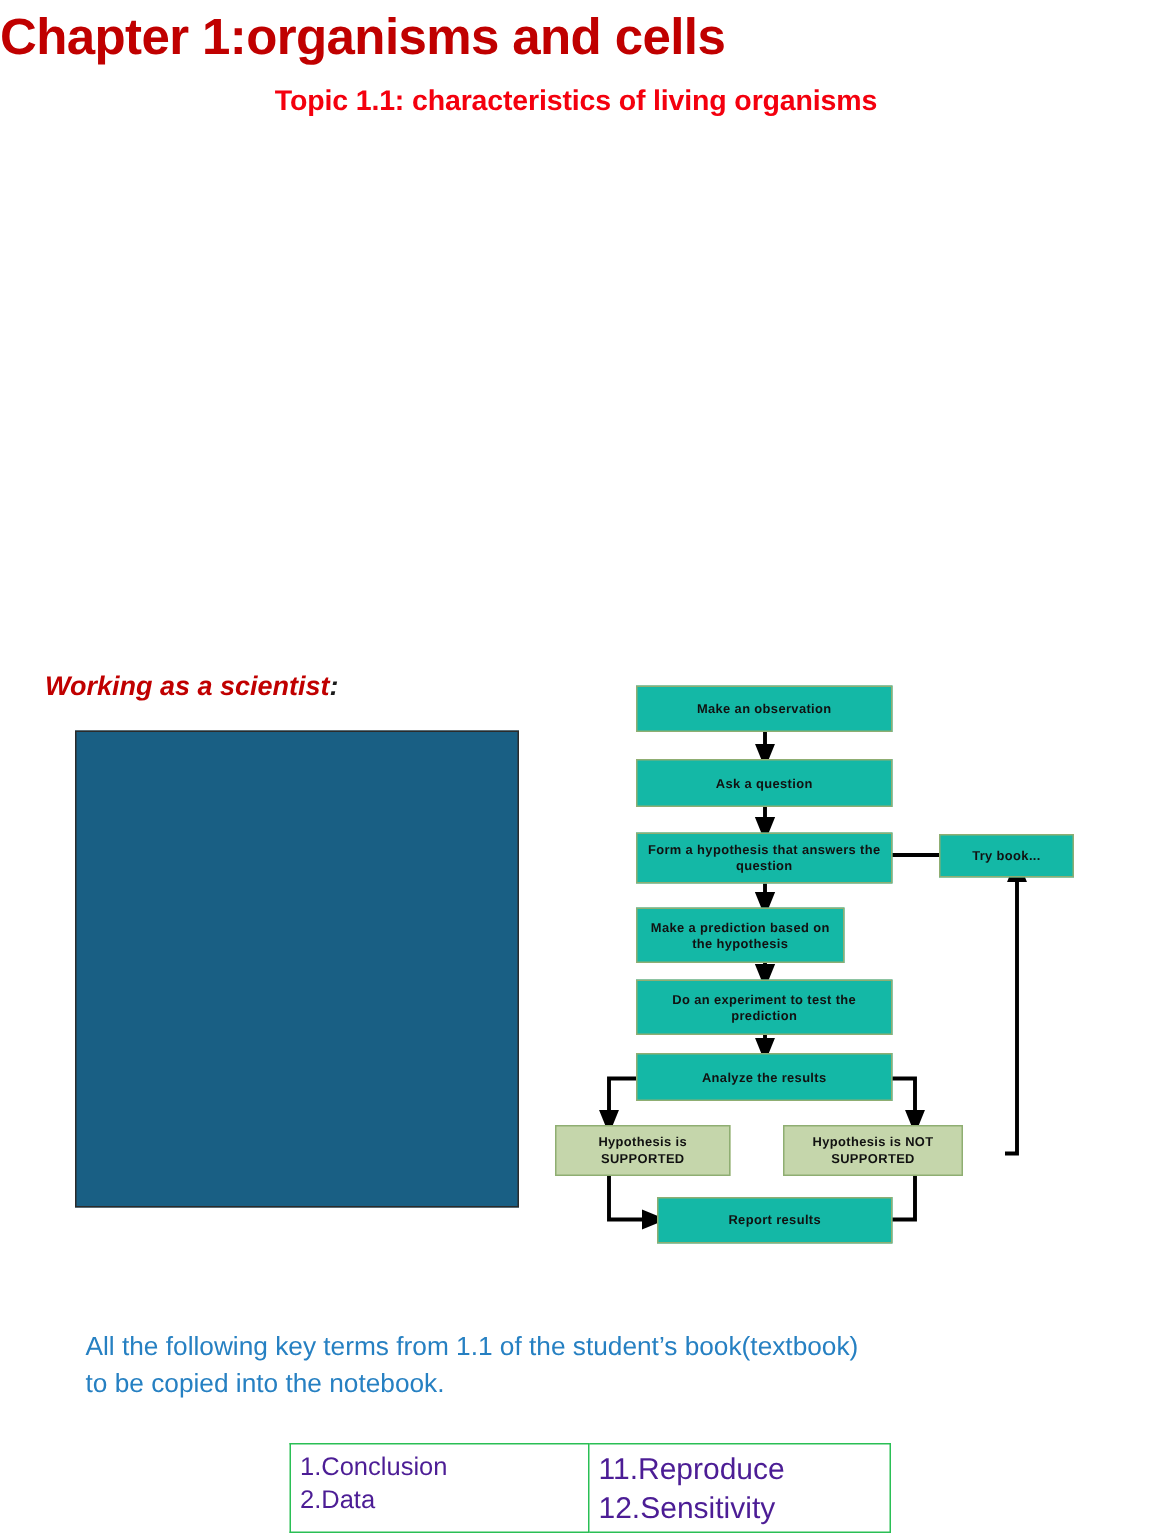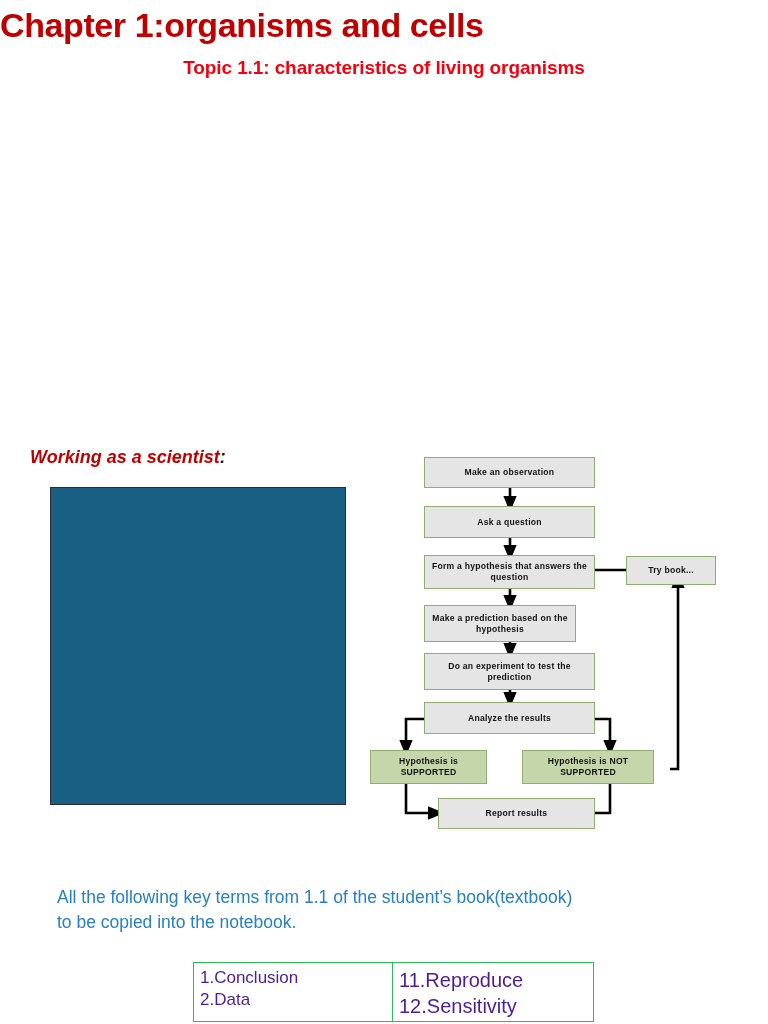--- a/index.html
+++ b/index.html
@@ -74,21 +74,21 @@
     position: absolute;
     left: 360px;
     top: 450px;
     width: 372px;
     height: 390px;
   }
   .fbox {
     position: absolute;
     box-sizing: border-box;
     border: 1px solid #8FAE72;
-    background: #e5e5e5;
+    background: #14b8a6;
     color: #111111;
     font-size: 8.6px;
     font-weight: bold;
     letter-spacing: 0.25px;
     display: flex;
     align-items: center;
     justify-content: center;
     text-align: center;
     line-height: 1.25;
     padding: 0 3px;
@@ -190,29 +190,29 @@
       <path d="M266,120 L197,120"></path>
     </g>
   </svg>
 
   <div class="fbox" style="left:64px;  top:7px;   width:171px; height:31px;">Make an observation</div>
 
   <div class="fbox" style="left:64px;  top:56px;  width:171px; height:32px;">Ask a question</div>
 
   <div class="fbox" style="left:64px;  top:105px; width:171px; height:34px;">Form a hypothesis that answers the question</div>
 
-  <div class="fbox" style="left:64px;  top:155px; width:152px; height:37px;">Make a prediction based on the hypothesis</div>
+  <div class="fbox" style="left:64px;  top:155px; width:139px; height:37px;">Make a prediction based on the hypothesis</div>
 
   <div class="fbox" style="left:64px;  top:252px; width:171px; height:32px;">Analyze the results</div>
 
   <div class="fbox" style="left:64px;  top:203px; width:171px; height:37px;">Do an experiment to test the prediction</div>
 
   <div class="fbox dark" style="left:10px;  top:300px; width:117px; height:34px;">Hypothesis is SUPPORTED</div>
 
-  <div class="fbox dark" style="left:162px; top:300px; width:132px; height:34px;">Hypothesis is NOT SUPPORTED</div>
+  <div class="fbox dark" style="left:162px; top:300px; width:120px; height:34px;">Hypothesis is NOT SUPPORTED</div>
 
   <div class="fbox" style="left:78px;  top:348px; width:157px; height:31px;">Report results</div>
 
   <div class="fbox" style="left:266px; top:106px; width:90px;  height:29px;">Try book...</div>
 </div>
 
 <div class="key-terms-note">
   <div>All the following key terms from 1.1 of the student’s book(textbook)</div>
   <div>to be copied into the notebook.</div>
 </div>

